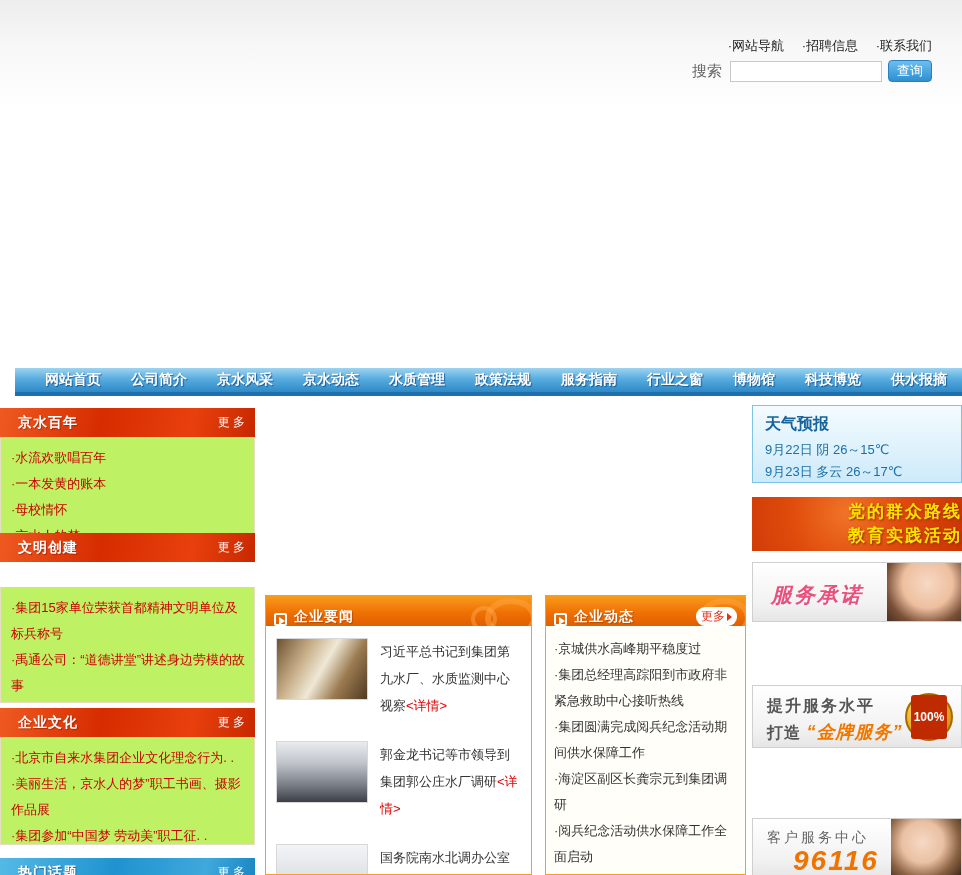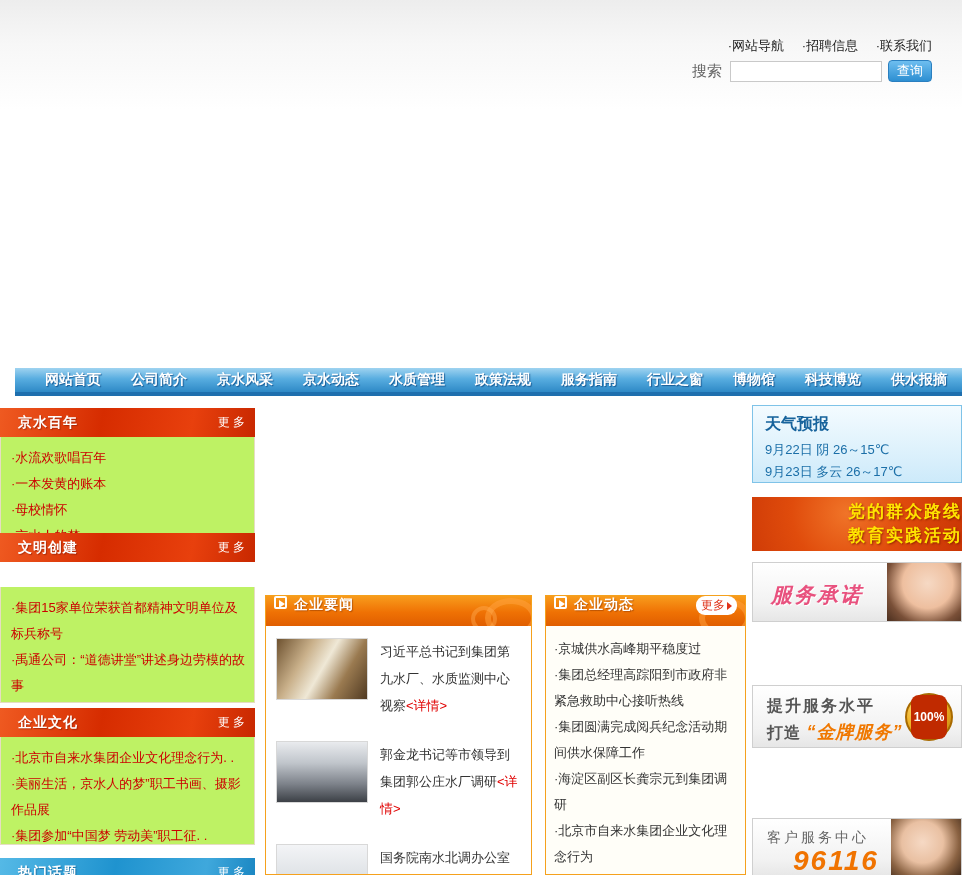--- a/index.html
+++ b/index.html
@@ -30,21 +30,21 @@
 .lbox-header.red{background:linear-gradient(100deg,#ef5a21 0%,#d62c00 40%,#e8400d 75%,#c82800 100%)}
 .lbox-header.blue{background:linear-gradient(100deg,#55b9e6 0%,#1f93cf 45%,#3fa8dc 80%,#1a86c2 100%)}
 .lbox-title{font-size:14px;font-weight:bold;letter-spacing:1px;text-shadow:1px 1px 1px rgba(120,20,0,.5)}
 .lbox-header.blue .lbox-title{text-shadow:1px 1px 1px rgba(0,60,110,.5)}
 .lbox-more{font-size:12px;color:#fff;text-decoration:none;cursor:pointer}
 .lbox-body{position:absolute;left:0;width:255px;background:#bef264;border:1px solid #e6ddc2;border-top:none;padding:8px 8px 6px 10px}
 .lbox-body a{display:block;color:#cc0000;font-size:13px;line-height:26px;text-decoration:none;cursor:pointer}
 
 
 .midbox{position:absolute;background:#fff;border:1px solid #f5a11d;overflow:hidden}
-.midbox-header{height:30px;background:linear-gradient(180deg,#f89c1c 0%,#ef7104 55%,#e05e00 100%);display:flex;align-items:flex-start;padding:0 8px;position:relative;overflow:hidden}
+.midbox-header{height:30px;background:linear-gradient(180deg,#f89c1c 0%,#ef7104 55%,#e05e00 100%);display:flex;align-items:flex-end;padding:0 8px;position:relative;overflow:hidden}
 .midbox-header .swirl{position:absolute;right:-6px;top:2px;width:52px;height:40px;border:6px solid rgba(255,160,60,.55);border-radius:50%;pointer-events:none}
 .midbox-header .swirl2{position:absolute;right:34px;top:10px;width:26px;height:26px;border:4px solid rgba(255,170,80,.45);border-radius:50%;pointer-events:none}
 .sec-marker{width:13px;height:13px;border:2px solid #fff;border-radius:2px;margin-right:7px;position:relative;flex:0 0 auto}
 .sec-marker::after{content:"";position:absolute;left:3px;top:2px;border-left:6px solid #fff;border-top:4px solid transparent;border-bottom:4px solid transparent}
 .midbox-title{color:#fff;font-size:14px;font-weight:bold;letter-spacing:1px;text-shadow:1px 1px 1px rgba(150,60,0,.6)}
 .more-btn{margin-left:auto;background:#fff;border-radius:9px;color:#e0331a;font-size:12px;padding:1px 5px;display:flex;align-items:center;cursor:pointer;position:relative;z-index:2}
 .more-arrow{display:inline-block;margin-left:2px;border-left:5px solid #e0331a;border-top:4px solid transparent;border-bottom:4px solid transparent}
 .news-item{display:flex;padding:12px 10px 10px 10px}
 .news-photo{width:92px;height:62px;flex:0 0 auto;margin-right:12px;border:1px solid #d8d8d8}
 .photo-xi{background:linear-gradient(120deg,#6e5230 0%,#c9b08a 30%,#efe8d6 50%,#9a7a50 72%,#503a22 100%)}
@@ -64,21 +64,21 @@
 .weather-row{font-size:13px;color:#1b6fa8;line-height:22px}
 .party{background:radial-gradient(circle at 45% 30%,#f07428 0%,#e04c0c 45%,#c93505 100%);display:flex;flex-direction:column;align-items:flex-end;justify-content:center;cursor:pointer}
 .party div{color:#ffe400;font-size:17px;font-weight:bold;letter-spacing:2px;line-height:24px;text-shadow:1px 1px 2px rgba(140,30,0,.9)}
 .banner{border:1px solid #cfcfcf;background:linear-gradient(180deg,#ffffff 0%,#f2f2f2 70%,#e6e6e6 100%);cursor:pointer;position:relative;overflow:hidden}
 .promise-label{position:absolute;left:18px;top:18px;font-size:21px;font-weight:bold;font-style:italic;color:#e8517e;letter-spacing:2px;text-shadow:1px 1px 0 #fff}
 .face{position:absolute;right:0;top:0;width:74px;height:100%;background:radial-gradient(circle at 55% 35%,#f6d9c4 0%,#eebf9f 45%,#7a5038 75%,#4a2e1e 100%)}
 .gold-line1{position:absolute;left:14px;top:10px;font-size:16px;font-weight:bold;color:#555;letter-spacing:2px}
 .gold-line2{position:absolute;left:14px;top:34px;font-size:16px;font-weight:bold;color:#555;letter-spacing:1px}
 .gold-hl{color:#f07800;font-style:italic;font-size:18px}
 .medal{position:absolute;right:8px;top:7px;width:48px;height:48px;border-radius:50%;background:radial-gradient(circle at 35% 30%,#ffe28a 0%,#f0b428 45%,#c07c08 100%);border:2px solid #a86a00;display:flex;align-items:center;justify-content:center}
-.medal span{color:#fff;font-size:12px;font-weight:bold;background:#c02a00;padding:15px 3px;border-radius:8px}
+.medal span{color:#fff;font-size:12px;font-weight:bold;background:#c02a00;padding:15px 3px;border-radius:3px}
 .hot-label{position:absolute;left:14px;top:10px;font-size:14px;color:#666;letter-spacing:3px;font-family:"Liberation Serif","DejaVu Serif",serif}
 .hot-number{position:absolute;left:40px;top:26px;font-size:28px;font-weight:bold;font-style:italic;color:#f07300;letter-spacing:2px}
 .headset{position:absolute;right:0;top:0;width:70px;height:100%;background:radial-gradient(circle at 45% 40%,#f6d9c4 0%,#e9c0a2 40%,#8a6242 70%,#3a2516 100%)}
 </style>
 </head>
 <body>
 
 <div class="page">
 
   <div class="header">
@@ -172,21 +172,21 @@
       <span class="more-btn">
           <span>更多</span>
           <span class="more-arrow"></span>
         </span>
     </div>
     <div class="dyn-body">
       <a>·京城供水高峰期平稳度过</a>
       <a>·集团总经理高踪阳到市政府非紧急救助中心接听热线</a>
       <a>·集团圆满完成阅兵纪念活动期间供水保障工作</a>
       <a>·海淀区副区长龚宗元到集团调研</a>
-      <a>·北京市自来水集团企业文化理念行为</a>
+      <a>·阅兵纪念活动供水保障工作全面启动</a>
       <a>·集团召开半年工作会暨阅兵纪念活动保障动员大会</a>
 
     </div>
   </div>
 
   <div class="rbox weather" style="top:405px;height:78px">
     <div class="weather-title">天气预报</div>
     <div class="weather-row">9月22日  阴  26～15℃</div>
     <div class="weather-row">9月23日  多云  26～17℃</div>
   </div>

